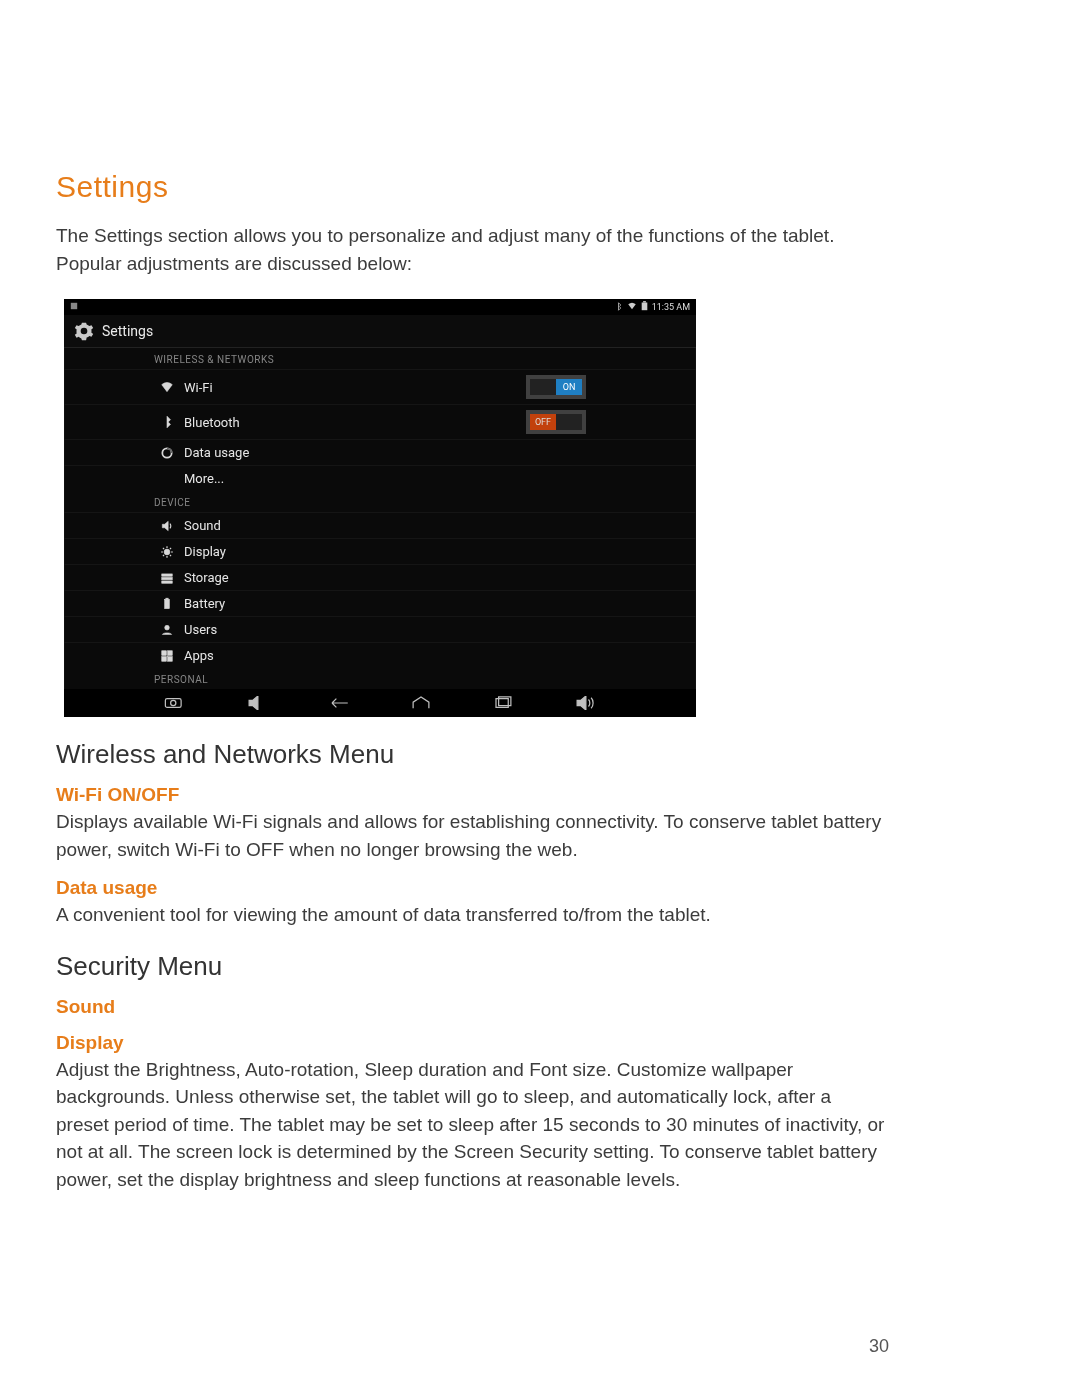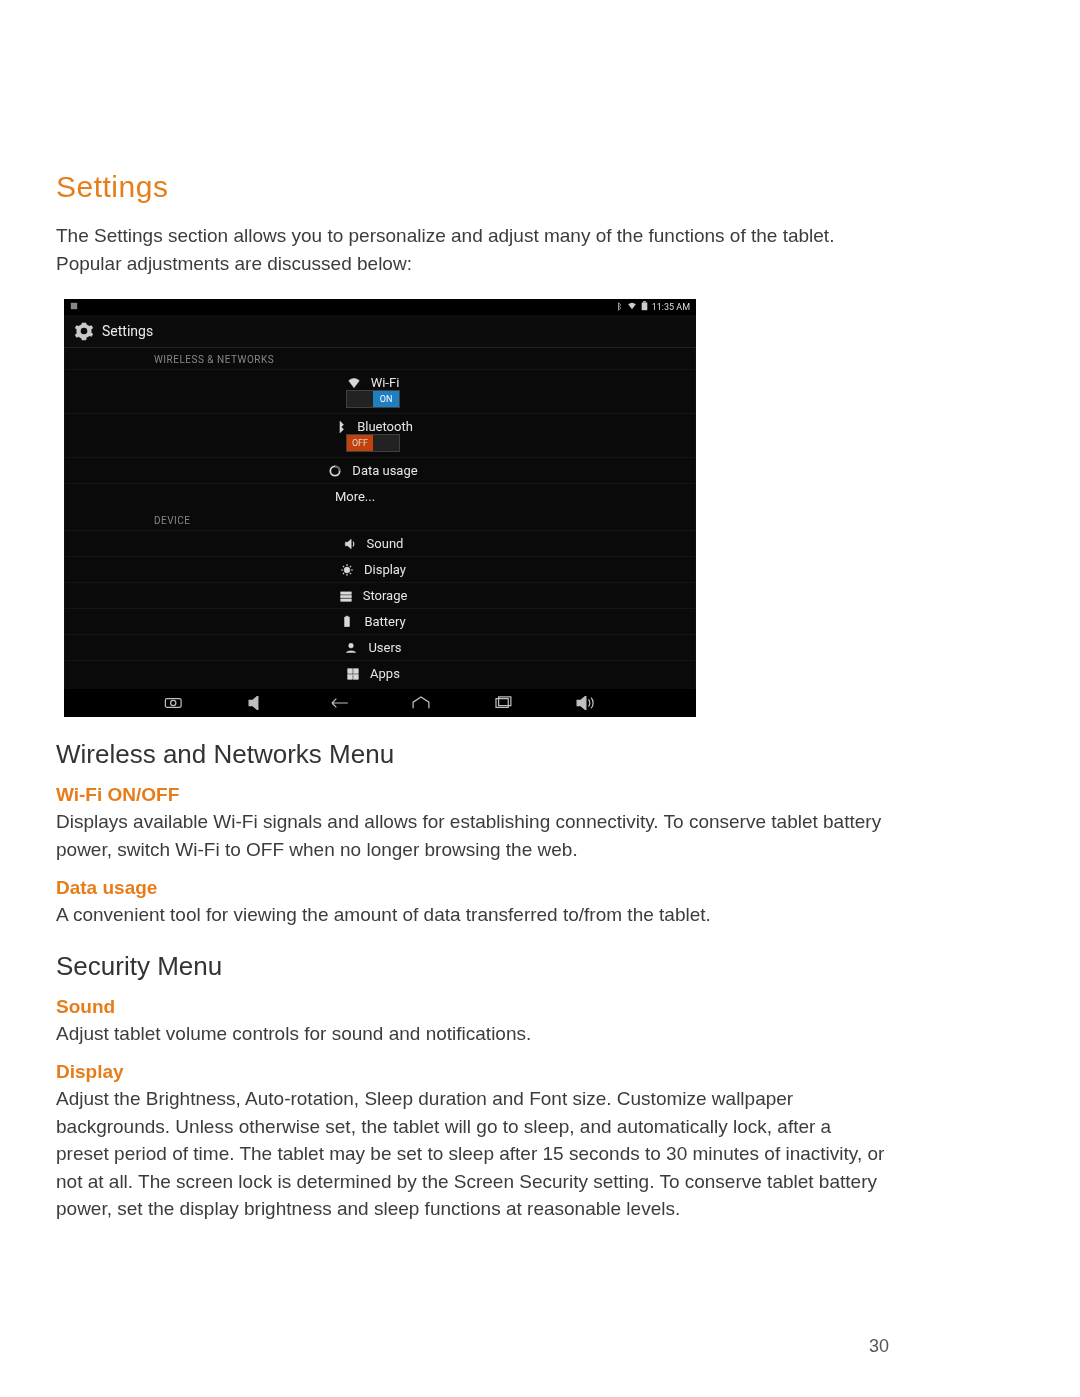--- a/index.html
+++ b/index.html
@@ -94,31 +94,30 @@
     color: #868686;
     letter-spacing: 0.5px;
     padding: 6px 0 4px 90px;
   }
   .row {
     display: flex;
     align-items: center;
     justify-content: space-between;
     padding: 5px 110px 5px 96px;
     border-top: 1px solid #151515;
-    flex-direction: column;
   }
   .row .left { display:flex; align-items:center; gap:10px; }
   .row .icon { width:14px; height:14px; display:flex; align-items:center; justify-content:center; }
   .row .icon svg { width:14px; height:14px; fill:#d8d8d8; stroke:#d8d8d8; }
   .row .label { font-size: 13px; color:#e6e6e6; }
-  .row.indent { padding-left: 60px; }
+  .row.indent { padding-left: 120px; }
 
   .toggle {
     width: 52px; height: 16px;
-    border: 1px solid #404040;
+    border: 4px solid #404040;
     position: relative;
     font-size: 9px;
     line-height: 14px;
     color:#bcd2e6;
   }
   .toggle .half { position:absolute; top:0; bottom:0; width:50%; display:flex; align-items:center; justify-content:center; }
   .toggle.on  .on-half  { right:0; background:#1f7fc3; color:#fff; }
   .toggle.on  .off-half { left:0; background:#222; }
   .toggle.off .off-half { left:0;  background:#c2410c; color:#ddd; }
   .toggle.off .on-half  { right:0; background:#222; }
@@ -363,19 +362,18 @@
 
   <div class="sub-heading">Wi-Fi ON/OFF</div>
   <p class="body-text">Displays available Wi-Fi signals and allows for establishing connectivity. To conserve tablet battery power, switch Wi-Fi  to OFF when no longer browsing the web.</p>
 
   <div class="sub-heading">Data usage</div>
   <p class="body-text">A convenient tool for viewing the amount of data transferred to/from the tablet.</p>
 
   <h2 class="section-title">Security Menu</h2>
 
   <div class="sub-heading">Sound</div>
-  <p class="body-text">Adjust tablet volume controls for sound and notifications.</p>
 
   <div class="sub-heading">Display</div>
   <p class="body-text">Adjust the Brightness, Auto-rotation, Sleep duration and Font size. Customize wallpaper backgrounds. Unless otherwise set, the tablet will go to sleep, and automatically lock, after a preset period of time. The tablet may be set to sleep after 15 seconds to 30 minutes of inactivity, or not at all. The screen lock is determined by the Screen Security setting. To conserve tablet battery power, set the display brightness and sleep functions at reasonable levels.</p>
 
   <div class="page-number">30</div>
 </div>
 
 </body></html>

